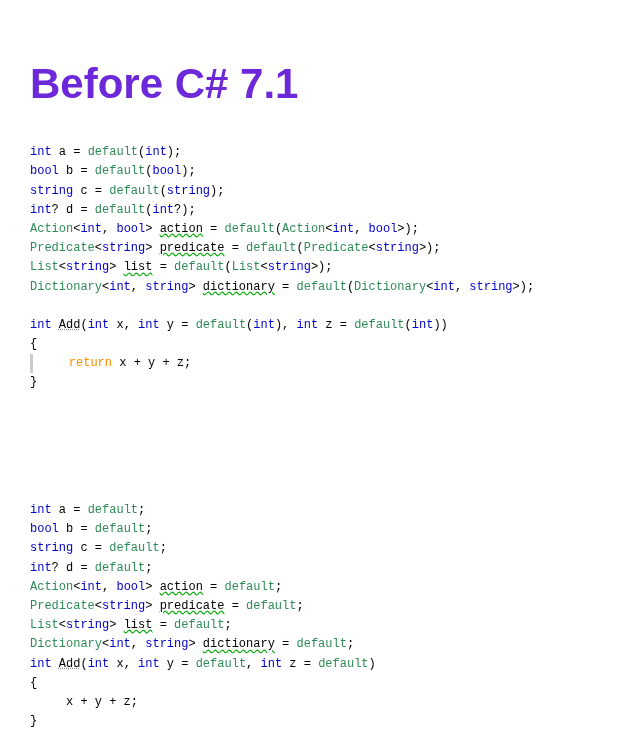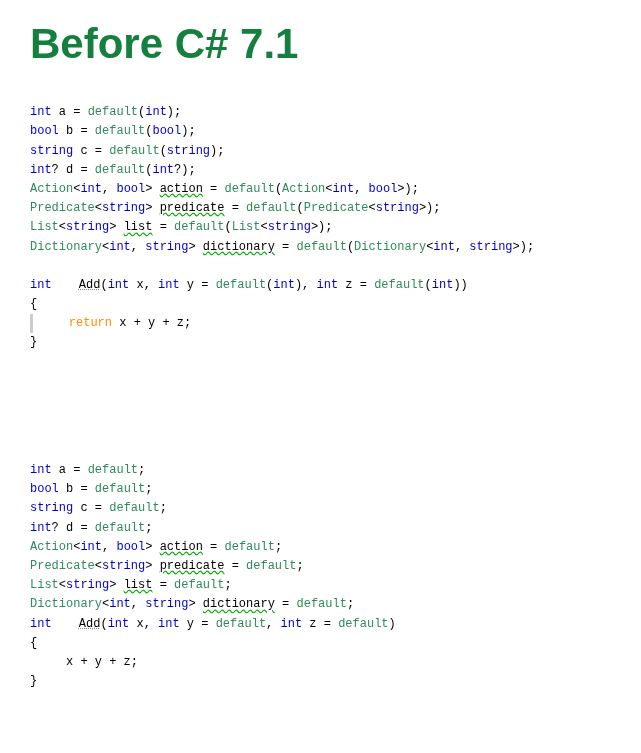--- a/index.html
+++ b/index.html
@@ -13,22 +13,23 @@
       font-family: 'Consolas', 'Courier New', monospace;
       width: 641px;
       min-height: 753px;
       padding: 20px 30px;
     }
 
     .section-title {
       font-family: Arial, 'Helvetica Neue', sans-serif;
       font-size: 42px;
       font-weight: bold;
-      color: #15803d;
+      color: #6d28d9;
       margin-bottom: 16px;
+      margin-top: 40px;
     }
 
     .code-block {
       font-size: 12px;
       line-height: 1.6;
       white-space: pre;
     }
 
     .section {
       margin-bottom: 40px;
@@ -38,21 +39,20 @@
     .kw { color: #0000CC; }
     .default-kw { color: #2E8B57; }  
     .action-type { color: #2E8B57; }
     .orange-kw { color: #FF8C00; text-align: center; }   
 
     
     .underline-dotted {
       text-decoration: underline;
       text-decoration-style: dotted;
       text-decoration-color: #888;
-      margin-left: 20px;
     }
     .underline-wave-green {
       text-decoration: underline wavy #00aa00;
     }
 
     .section-divider {
       height: 30px;
     }
   </style>
 </head>

